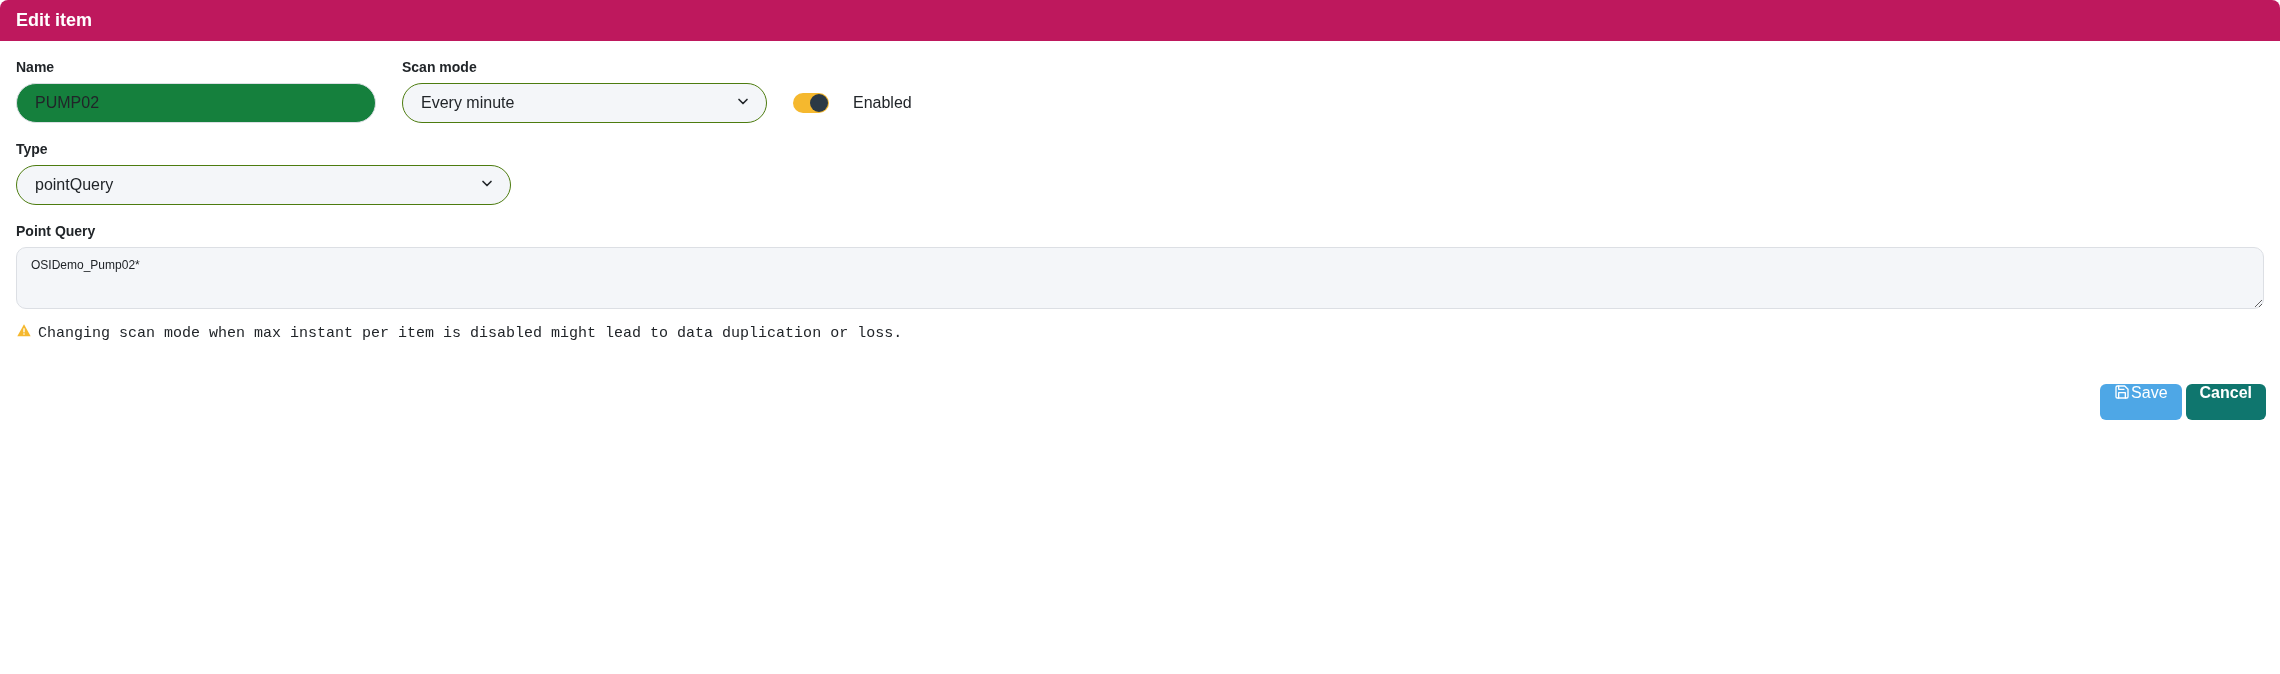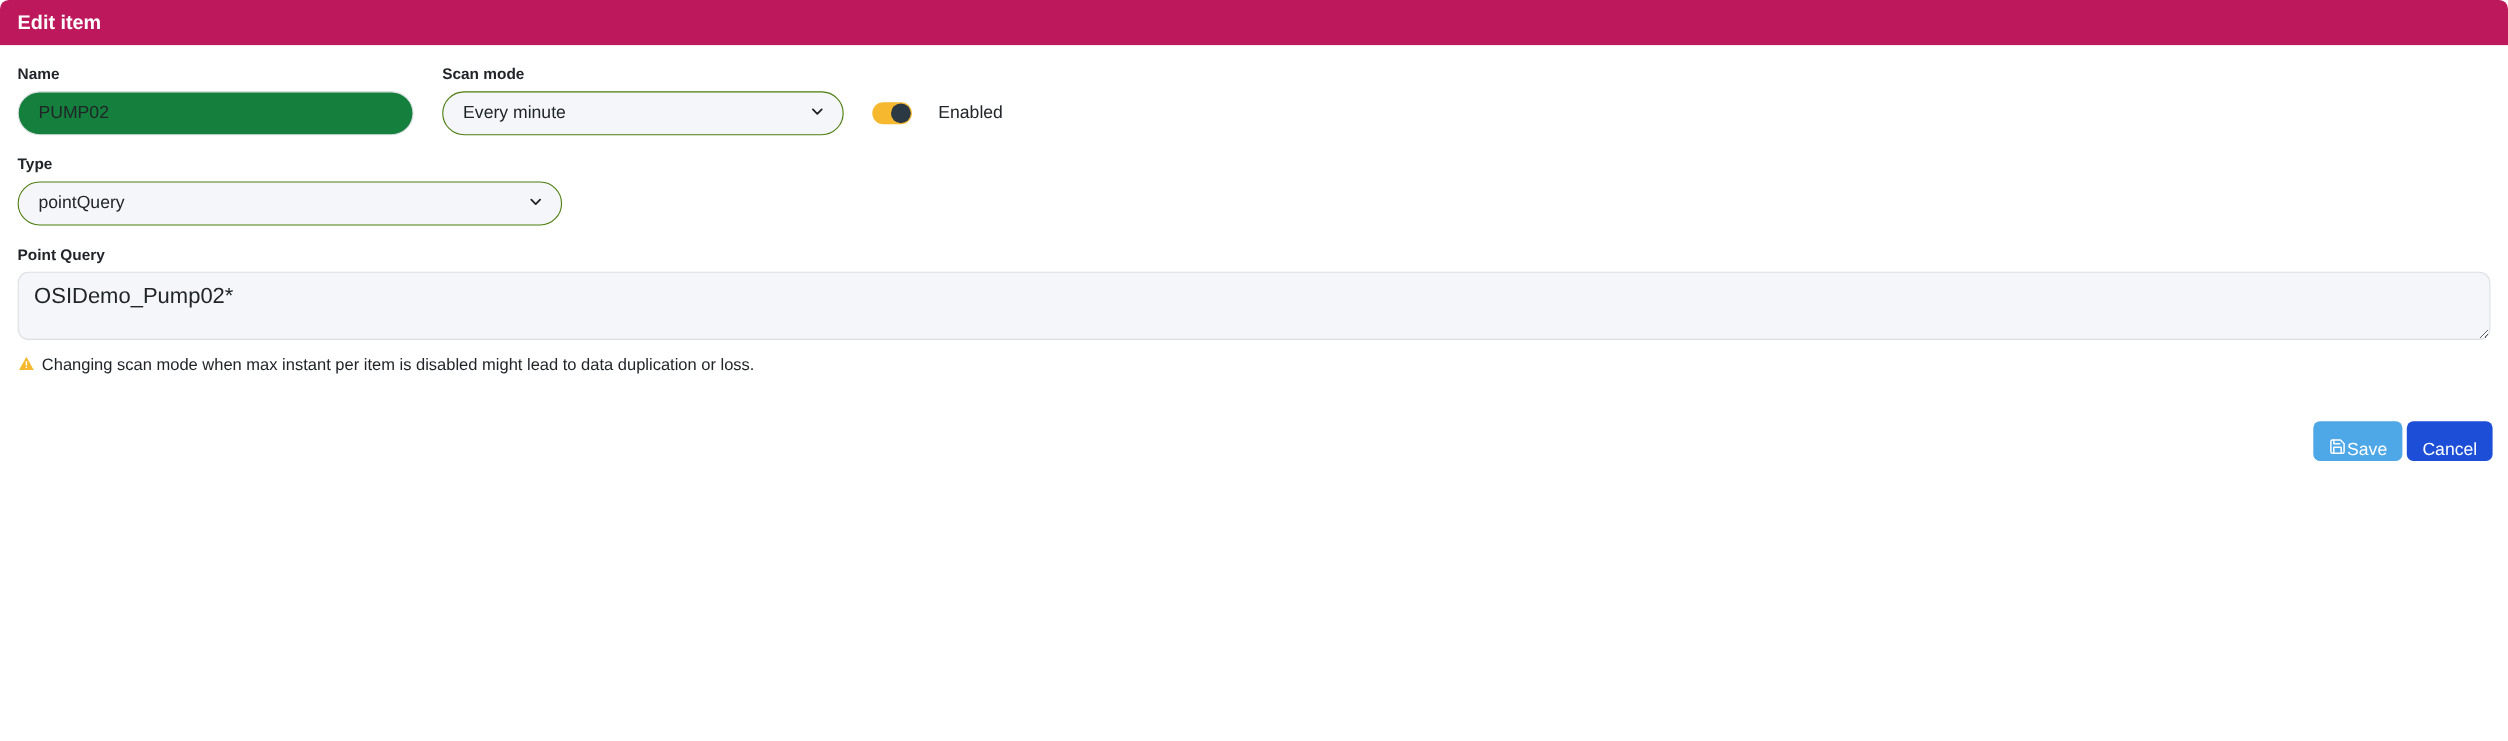--- a/index.html
+++ b/index.html
@@ -105,60 +105,61 @@
   }
   .toggle-label {
     font-size: 16px;
     color: #212529;
   }
   .textarea-input {
     background: #f4f6f9;
     border: 1px solid #dcdfe4;
     border-radius: 10px;
     padding: 10px 14px;
-    font-size: 20px;
+    font-size: 12px;
     color: #212529;
     width: 100%;
     height: 62px;
     resize: both;
     font-family: inherit;
   }
   .warning-row {
     display: flex;
-    align-items: flex-start;
+    align-items: center;
     gap: 6px;
     margin-top: 14px;
     margin-bottom: 30px;
     font-size: 15px;
     color: #212529;
+    font-family: Liberation Mono, monospace;
   }
   .warning-icon {
     color: #f5b82e;
     flex-shrink: 0;
   }
   .footer {
     display: flex;
     justify-content: flex-end;
     gap: 4px;
     padding: 0 14px 10px 0;
   }
   .btn {
     border: none;
     border-radius: 6px;
     height: 36px;
     padding: 0 14px;
     font-size: 16px;
     cursor: pointer;
     display: inline-flex;
-    align-items: flex-end;
+    align-items: flex-start;
     gap: 1px;
     color: #fff;
   }
   .btn-save { background: #4ea7e6; }
-  .btn-cancel { background: #1d4ed8; }
+  .btn-cancel { background: #0f766e; font-weight: bold; }
   .btn svg { flex-shrink: 0; }
   .field-full { width: 100%; }
 </style>
 </head>
 <body>
 
 <div class="modal">
   <div class="modal-header">
     <span>Edit item</span>
   </div>

